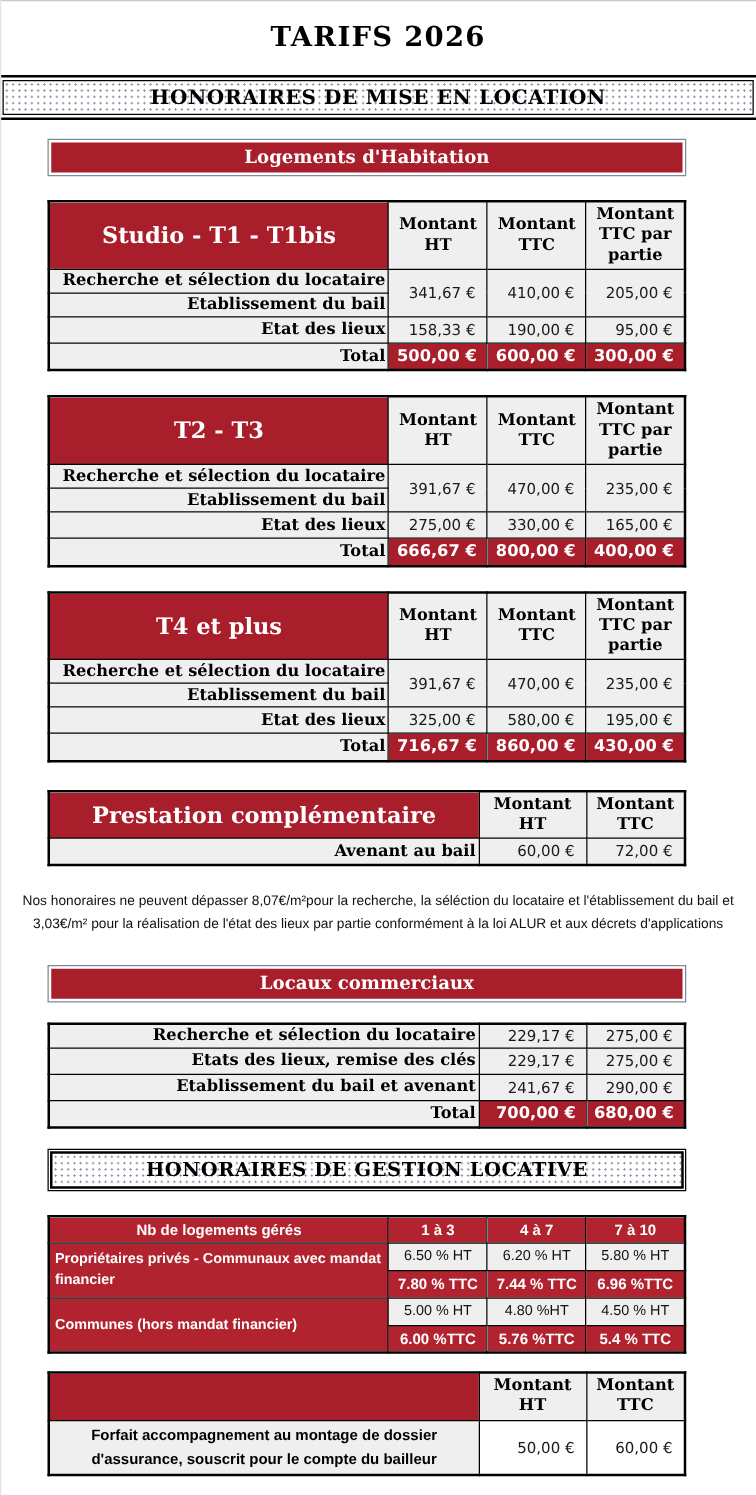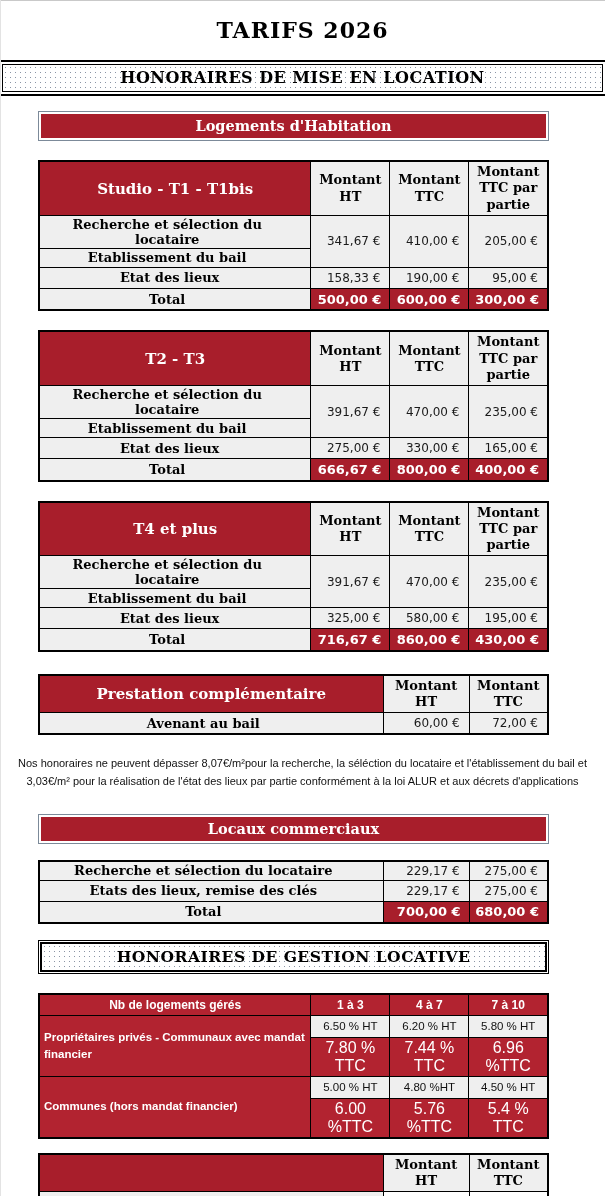--- a/index.html
+++ b/index.html
@@ -54,23 +54,23 @@
   .tbl{border:2px solid #000;margin-top:19px;}
   .tbl td{border:1px solid #000;vertical-align:middle;overflow:hidden;}
 
   .c-label4{width:53.4%;}
   .c-val4{width:15.53%;}
   .c-label3{width:67.6%;}
   .c-val3a{width:16.9%;}
   .c-val3b{width:15.5%;}
 
   .red{background:var(--accent_red);color:#fff;font-weight:bold;text-align:center;}
-  .title-cell{font-size:15px;margin-left:28px;}
+  .title-cell{font-size:18px;margin-left:28px;}
   .hdr{background:var(--cell_gray);font-weight:bold;text-align:center;font-size:13px;line-height:1.25;padding:2px;}
-  .lbl{background:var(--cell_gray);font-weight:bold;font-size:13px;text-align:center;padding:1px 20px 1px 4px;}
+  .lbl{background:var(--cell_gray);font-weight:bold;font-size:13px;text-align:right;padding:1px 2px 1px 4px;}
   .lbl.indent{padding-left:9px;}
   .val{background:var(--cell_gray);font-family:"DejaVu Sans",sans-serif;font-size:12px;text-align:right;padding-right:9px;color:#1a1a1a;}
   .val.white-bg{background:#fff;}
   .tot{background:var(--accent_red);color:#fff;font-weight:bold;font-family:"DejaVu Sans",sans-serif;font-size:13px;text-align:right;padding-right:8px;}
 
   .r-head4 td{height:50px;}
   .r-head3 td{height:33px;}
   .r-sm td{height:19px;}
   .r-md td{height:21px;}
   .r-tot td{height:22px;}
@@ -81,21 +81,21 @@
     font-family:"Liberation Sans","DejaVu Sans",sans-serif;font-size:11px;line-height:1.6;color:#111;
   }
   .banner-wrap.commerciaux{margin-top:24px;}
 
   
   .gestion{margin-top:19px;}
   .gestion td{font-family:"Liberation Sans","DejaVu Sans",sans-serif;}
   .g-red{background:var(--gestion_red);color:#fff;font-weight:bold;text-align:center;font-size:12px;margin-top:26px;}
   .g-label{background:var(--gestion_red);color:#fff;font-weight:bold;text-align:left;font-size:11.5px;line-height:1.45;padding:0 4px;}
   .g-ht{background:var(--cell_gray);text-align:center;font-size:11.5px;color:#111;}
-  .g-ttc{background:var(--gestion_red);color:#fff;font-weight:normal;text-align:center;font-size:16px;}
+  .g-ttc{background:var(--gestion_red);color:#fff;font-weight:bold;text-align:center;font-size:12px;}
   .r-ghead td{height:21px;}
   .r-g td{height:22px;}
 
   
   .forfait{margin-top:14px;}
   .f-label{background:var(--cell_gray);font-family:"Liberation Sans","DejaVu Sans",sans-serif;font-weight:bold;font-size:12px;text-align:center;line-height:1.55;padding:0 8px;}
   .r-fhead td{height:34px;}
   .r-frow td{height:44px;}
 </style>
 </head>
@@ -267,20 +267,25 @@
     <tr class="r-sm">
       <td class="lbl">Recherche et sélection du locataire</td>
       <td class="val">229,17 €</td>
       <td class="val">275,00 €</td>
     </tr>
     <tr class="r-md">
       <td class="lbl">Etats des lieux, remise des clés</td>
       <td class="val">229,17 €</td>
       <td class="val">275,00 €</td>
     </tr>
+    <tr class="r-md">
+      <td class="lbl">Etablissement du bail et avenant</td>
+      <td class="val">241,67 €</td>
+      <td class="val">290,00 €</td>
+    </tr>
     <tr class="r-tot">
       <td class="lbl">Total</td>
       <td class="tot">700,00 €</td>
       <td class="tot">680,00 €</td>
     </tr>
   </tbody>
     </table>
 
   <div class="band-content">
     <div class="band-inner">HONORAIRES DE GESTION LOCATIVE</div>

